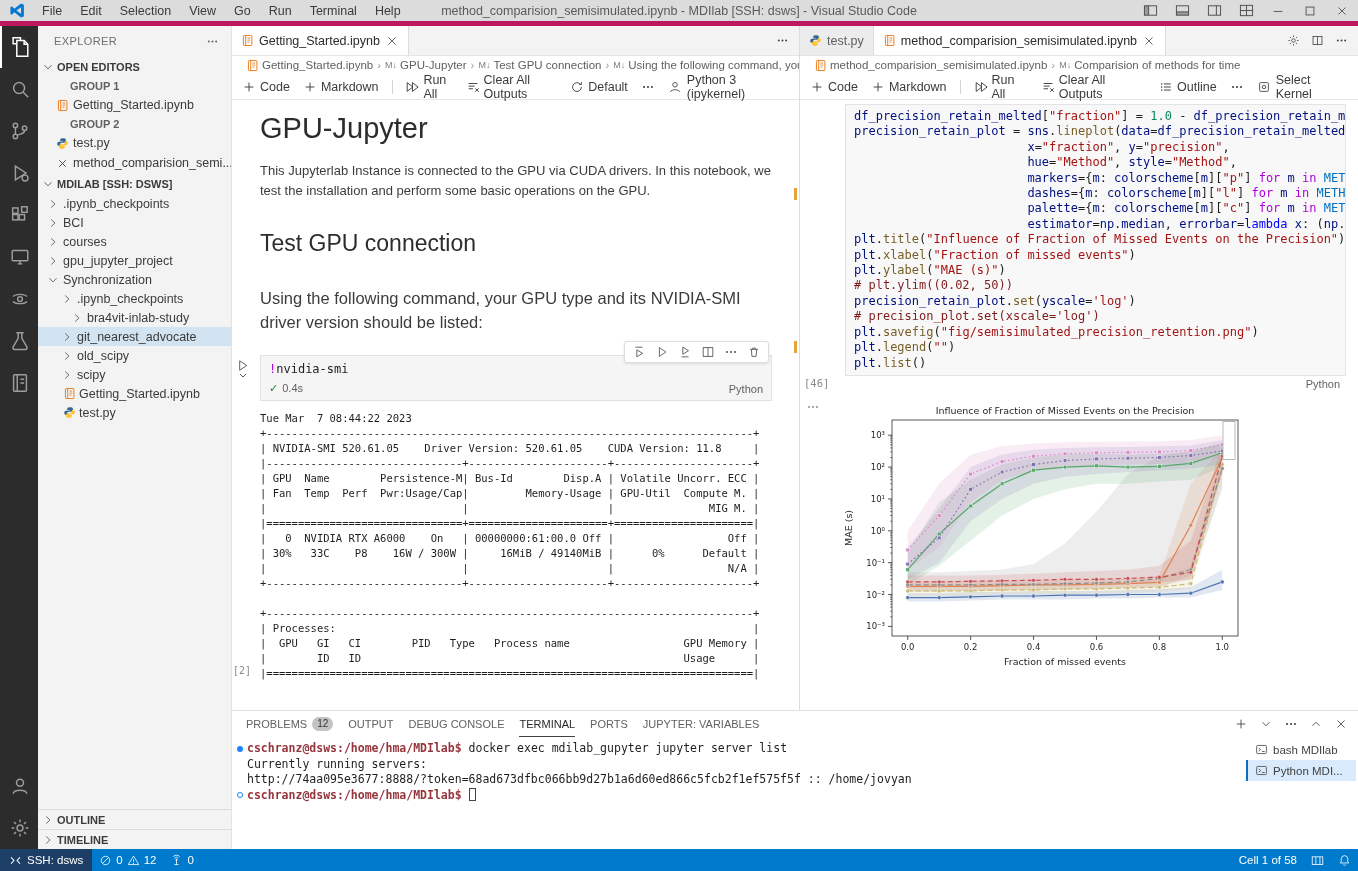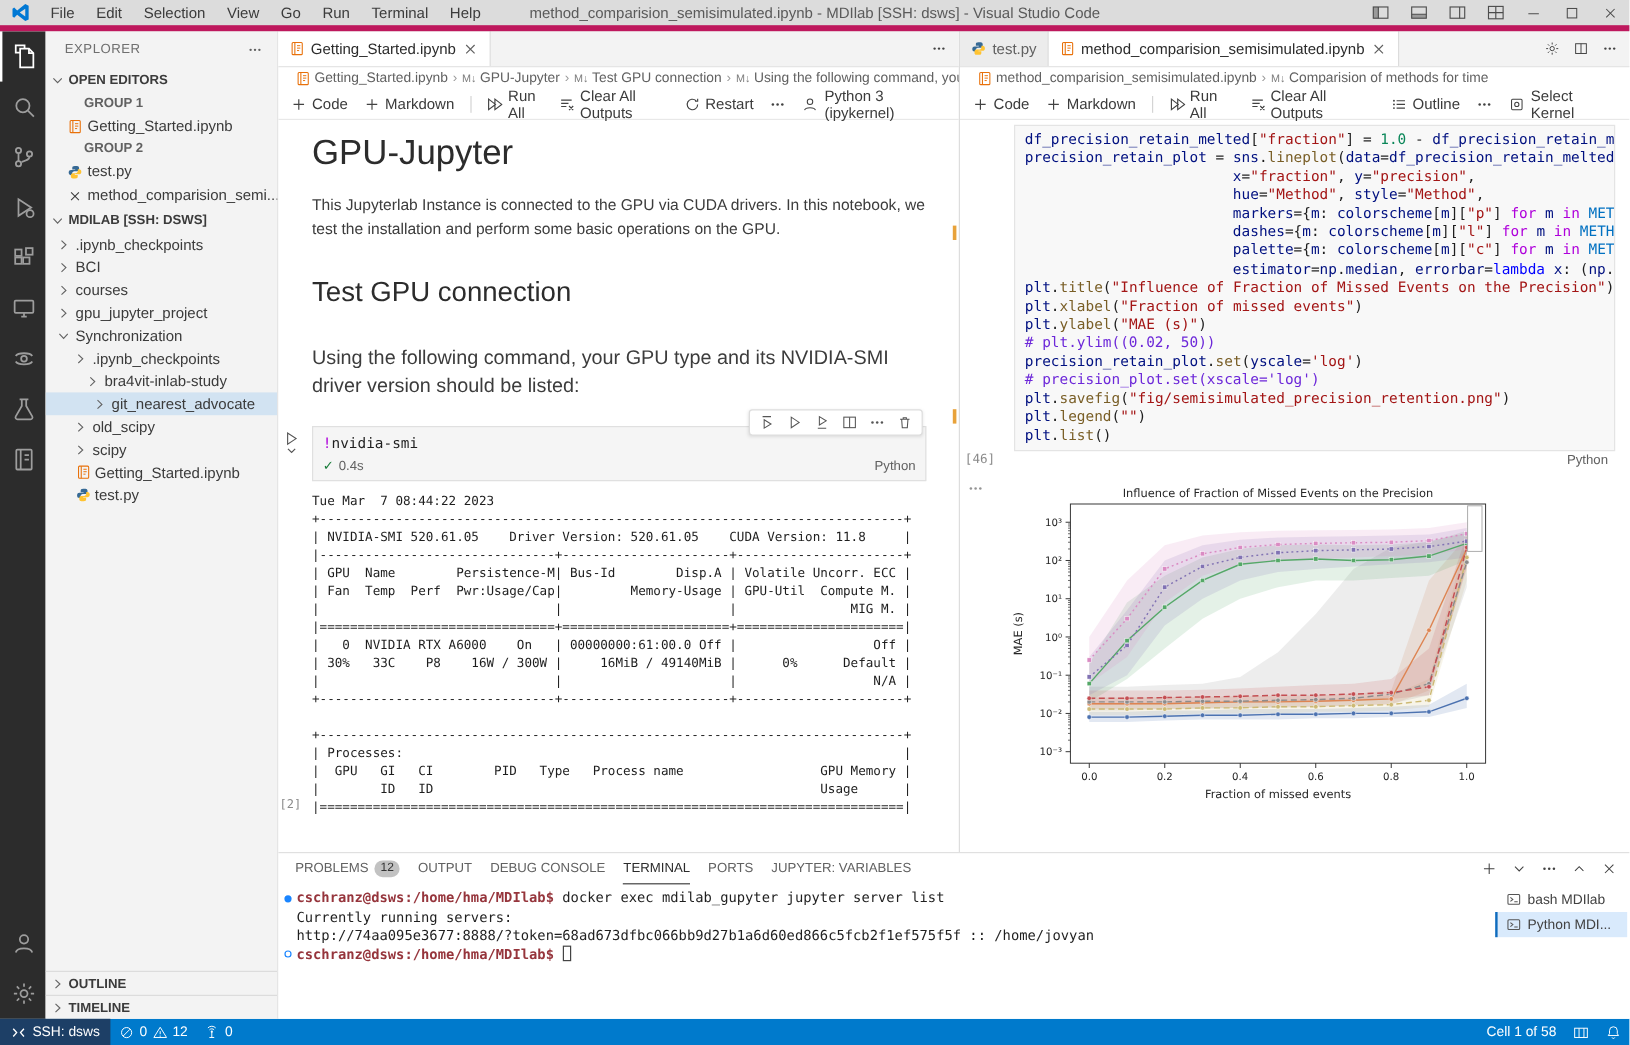--- a/index.html
+++ b/index.html
@@ -80,21 +80,21 @@
 .g2-content{flex:1;overflow:hidden;padding-top:2px;position:relative}
 .cell2{position:relative;margin:2px 12px 0 45px}
 .cell2-box{border:1px solid #e4e4e4;background:#f8f8f8;padding:4px 0 4px 8px;overflow:hidden}
 .cl{font-size:12px;line-height:15.4px;white-space:pre}
 .cell2-foot{display:flex;justify-content:flex-end;padding:2px 6px;font-size:11px;color:#616161}
 .exec2{position:absolute;left:-41px;bottom:3px;font-size:10.5px;color:#8a8a8a}
 .more-left{position:absolute;left:6px;top:300px;color:#949494}
 .more-left .ic{width:14px;height:14px}
 .chart-wrap{margin:12px 0 0 40px}
 
-.tk-pl{color:#1e1e1e}.tk-v{color:#001080}.tk-f{color:#795E26}.tk-s{color:#a31515}.tk-n{color:#098658}.tk-c{color:#6d28d9}.tk-kw{color:#0000ff}.tk-kc{color:#af00db}.tk-ct{color:#0070c1}
+.tk-pl{color:#1e1e1e}.tk-v{color:#001080}.tk-f{color:#795E26}.tk-s{color:#a31515}.tk-n{color:#098658}.tk-c{color:#7f1d1d}.tk-kw{color:#0000ff}.tk-kc{color:#af00db}.tk-ct{color:#0070c1}
 
 .panel{height:139px;border-top:1px solid #e0e0e0;display:flex;flex-direction:column;background:#fff}
 .panel-head{height:26px;display:flex;align-items:center;padding:0 10px 0 14px;gap:15px;font-size:11px;color:#616161;flex:none}
 .panel-tab{display:inline-flex;align-items:center;gap:5px;height:100%;border-bottom:1px solid transparent;white-space:nowrap}
 .panel-tab.active{color:#2b2b2b;border-bottom-color:#424242}
 .badge{background:#c2c2c2;color:#333;border-radius:9px;padding:0 5px;font-size:10px;line-height:14px}
 .panel-actions{margin-left:auto;display:flex;gap:11px;color:#424242}
 .panel-actions .ic{width:14px;height:14px}
 .panel-body{flex:1;display:flex;min-height:0}
 .term{flex:1;padding-top:4px;font-size:11.5px;line-height:15.5px;color:#1f1f1f;overflow:hidden}
@@ -392,21 +392,21 @@
           <span>.ipynb_checkpoints</span>
         </div>
         <div class="trow" style="padding-left:32px">
           <span class="chev">
             <svg viewBox="0 0 16 16" width="100%" height="100%">
               <path d="M6 4l4.2 4L6 12" fill="none" stroke="currentColor" stroke-width="1.1"></path>
             </svg>
           </span>
           <span>bra4vit-inlab-study</span>
         </div>
-        <div class="trow selected" style="padding-left:38px">
+        <div class="trow selected" style="padding-left:22px">
           <span class="chev">
             <svg viewBox="0 0 16 16" width="100%" height="100%">
               <path d="M6 4l4.2 4L6 12" fill="none" stroke="currentColor" stroke-width="1.1"></path>
             </svg>
           </span>
           <span>git_nearest_advocate</span>
         </div>
         <div class="trow" style="padding-left:22px">
           <span class="chev">
             <svg viewBox="0 0 16 16" width="100%" height="100%">
@@ -558,21 +558,21 @@
                   </svg>
                 </span>
                 <span>Clear All Outputs</span>
               </span>
               <span class="tb-item">
                 <span class="ic ">
                   <svg viewBox="0 0 16 16" width="100%" height="100%">
                     <path d="M13 8a5 5 0 11-1.5-3.5M13 2.5V5h-2.5" fill="none" stroke="currentColor" stroke-width="1.1"></path>
                   </svg>
                 </span>
-                <span>Restart</span>
+                <span>Default</span>
               </span>
               <span class="tb-item">
                 <span class="ic ">
                   <svg viewBox="0 0 16 16" width="100%" height="100%">
                     <circle cx="3.5" cy="8" r="1.2" fill="currentColor"></circle>
                     <circle cx="8" cy="8" r="1.2" fill="currentColor"></circle>
                     <circle cx="12.5" cy="8" r="1.2" fill="currentColor"></circle>
                   </svg>
                 </span>
               </span>

